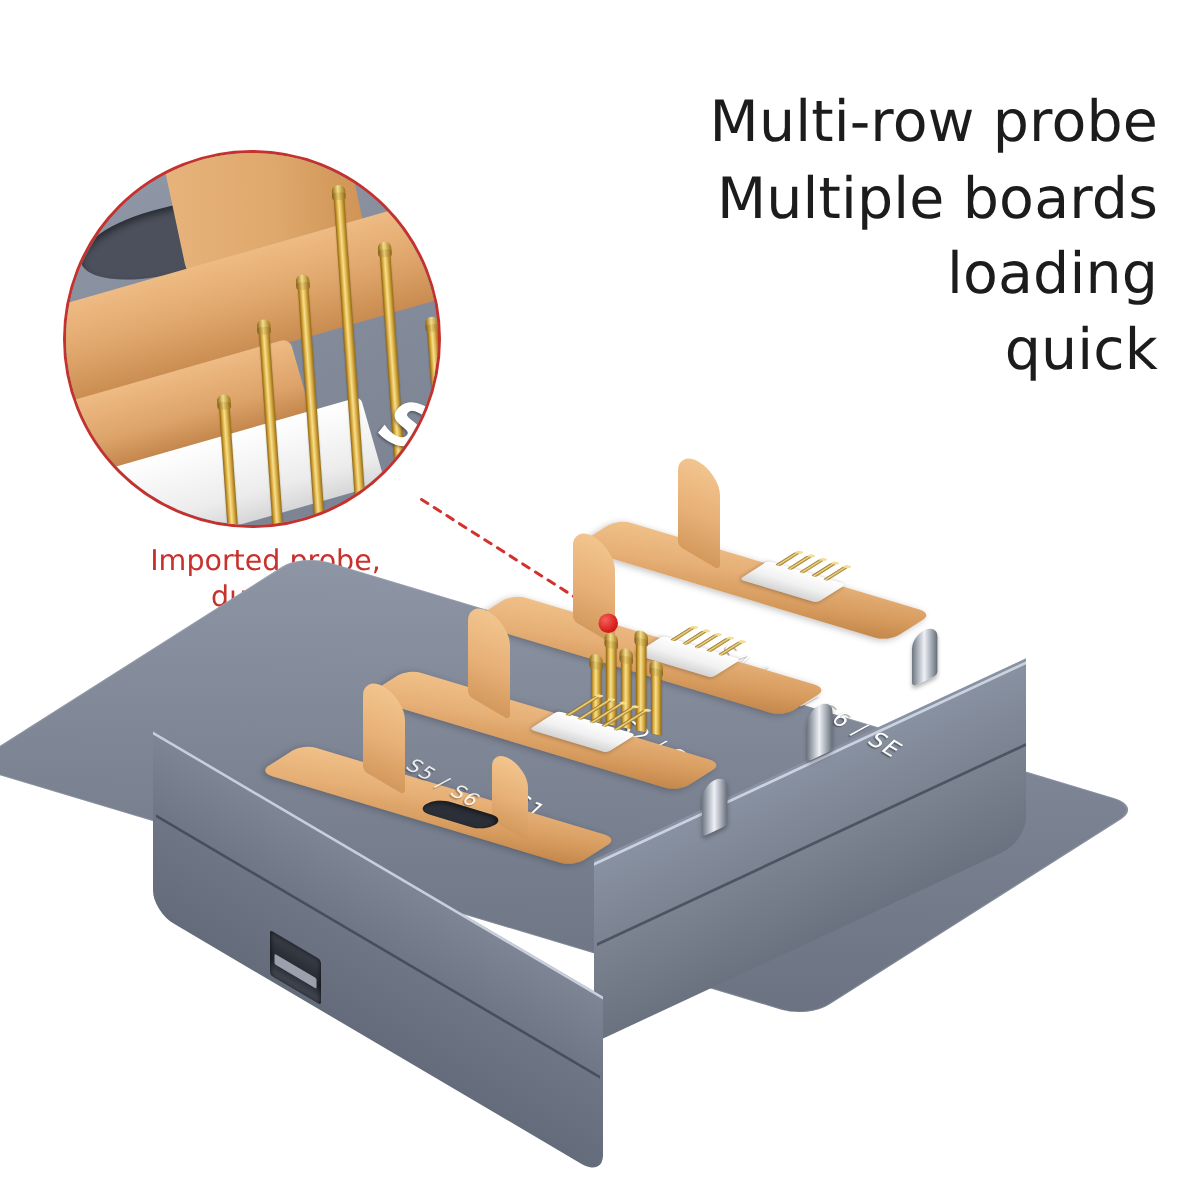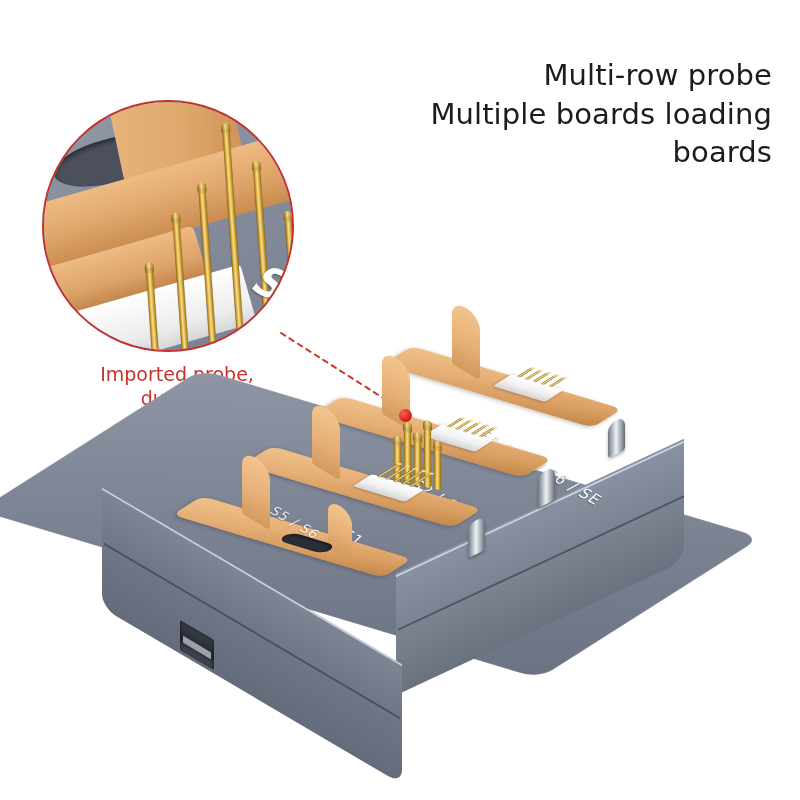--- a/index.html
+++ b/index.html
@@ -7,21 +7,21 @@
     width:800px;height:800px;position:relative;overflow:hidden;
     background:#ffffff;
     font-family:"DejaVu Sans","Liberation Sans",sans-serif;
   }
   .stage{position:absolute;inset:0;}
 
   
   .headline{
     position:absolute; right:28px; top:56px;
     width:420px; text-align:right;
-    font-size:29px; line-height:1.33; color:#1c1c1c; font-weight:400;
+    font-size:38px; line-height:1.33; color:#1c1c1c; font-weight:400;
     letter-spacing:.1px;
   }
   .headline span{display:block;}
 
   
   .callout-text{
     position:absolute; left:62px; top:362px; width:230px;
     text-align:center; color:#c8312c; font-size:19px; line-height:1.28;
   }
   .callout-text span{display:block;}
@@ -196,21 +196,21 @@
   }
 </style>
 </head>
 <body>
 
 <div class="stage">
 
   <div class="headline">
     <span>Multi-row probe</span>
     <span>Multiple boards loading</span>
-    <span>boards</span>
+    <span>quick</span>
   </div>
 
   <div class="magnifier">
     <div class="mg-inner">
       <div class="mg-bg"></div>
       <div class="mg-hole"></div>
       <div class="mg-board-top"></div>
       <div class="mg-rail"></div>
       <div class="mg-rail2"></div>
       <div class="mg-white"></div>

